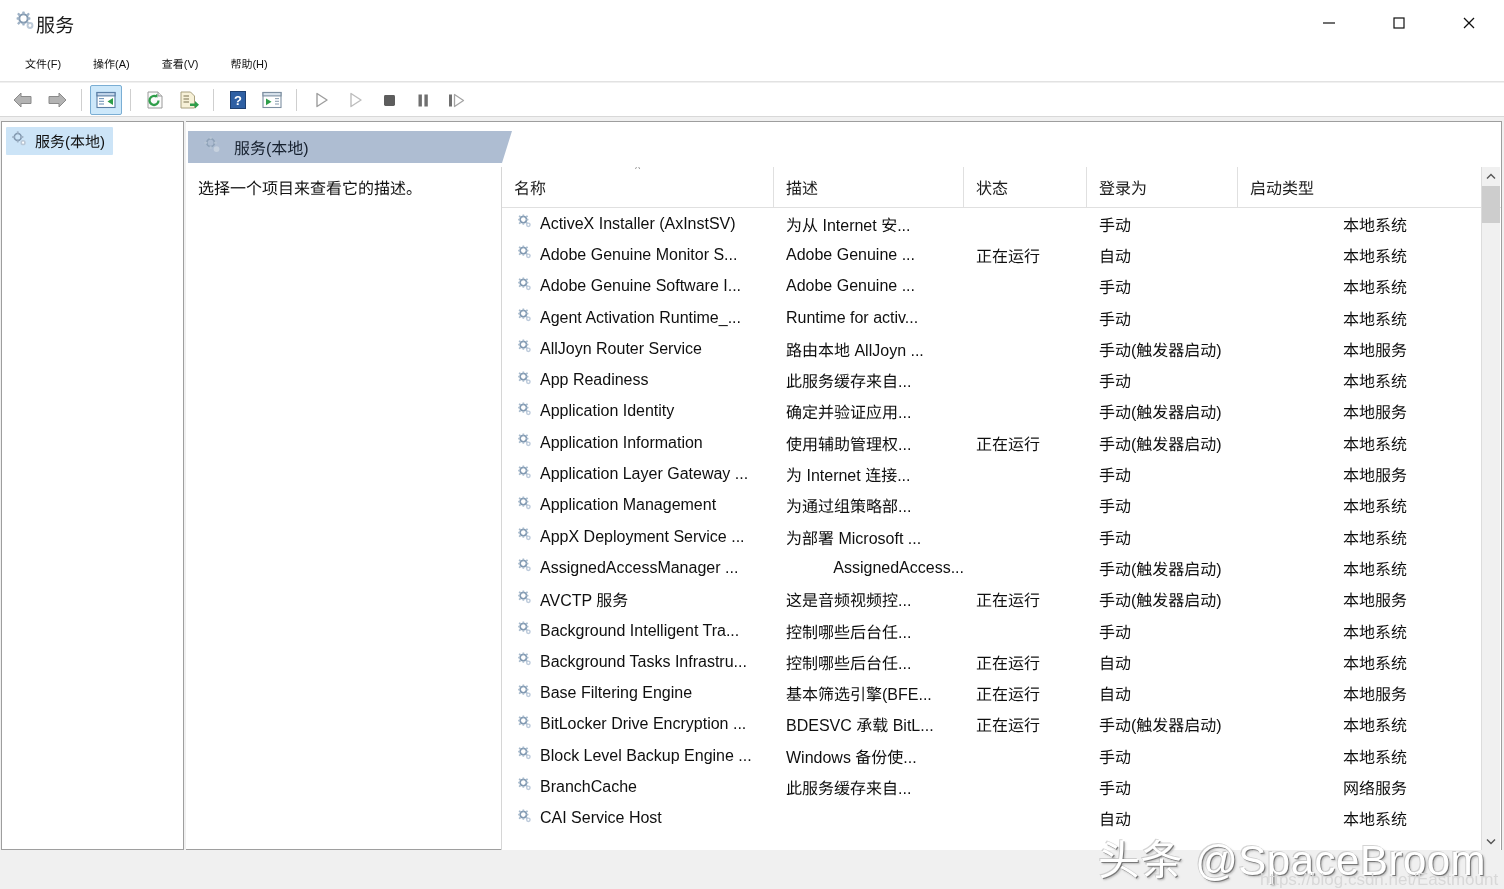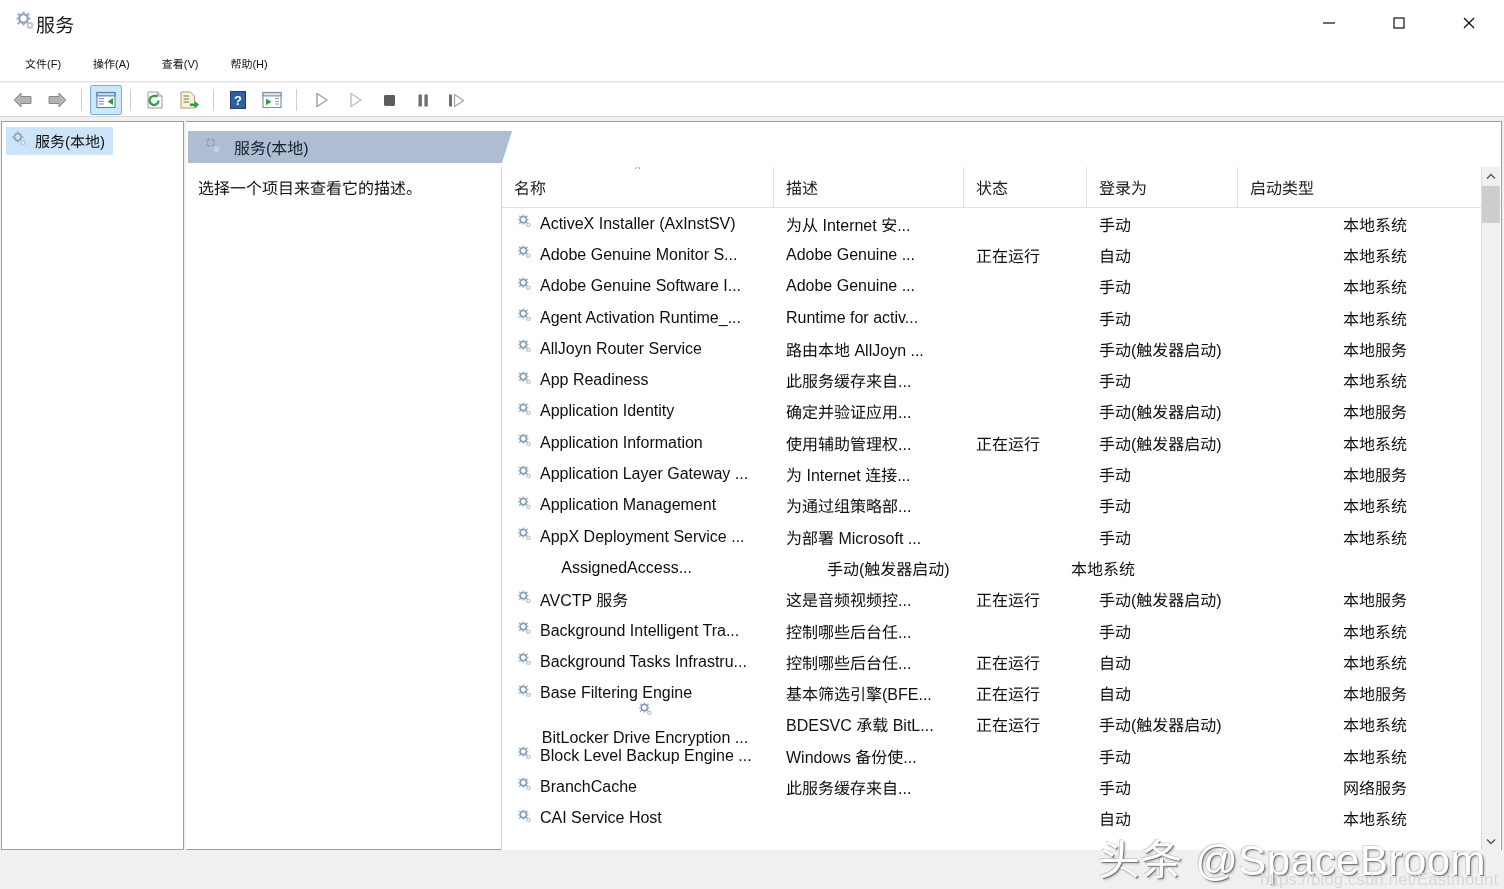--- a/index.html
+++ b/index.html
@@ -752,20 +752,38 @@
                     <circle cx="16" cy="15.3" r="1.25" fill="#ffffff"></circle>
                   </svg></span>
                 <span>AppX Deployment Service ...</span>
               </div>
               <div class="cell" style="width: 190px;">为部署 Microsoft ...</div>
               <div class="cell" style="width: 123px;"></div>
               <div class="cell" style="width: 244px;">手动</div>
               <div class="cell" style="width: 170px;">本地系统</div>
             </div>
             <div class="lv-row">
+              <div class="cell name" style="width: 272px;">
+                <span class="gear"><svg width="17" height="17" viewBox="0 0 22 22">
+                    <circle cx="9.5" cy="8.5" r="4.1" fill="none" stroke="#7d95ae" stroke-width="2"></circle>
+                    <g fill="#a8bbcd">
+                      <rect x="8.3" y="1.8" width="2.4" height="2.8" rx="0.6"></rect>
+                      <rect x="8.3" y="12.5" width="2.4" height="2.8" rx="0.6"></rect>
+                      <rect x="2.8" y="7.3" width="2.8" height="2.4" rx="0.6"></rect>
+                      <rect x="13.3" y="7.3" width="2.8" height="2.4" rx="0.6"></rect>
+                      <rect x="3.9" y="3.1" width="2.3" height="2.8" rx="0.6" transform="rotate(-45 5 4.5)"></rect>
+                      <rect x="12.8" y="11.5" width="2.3" height="2.8" rx="0.6" transform="rotate(-45 14 12.9)"></rect>
+                      <rect x="12.8" y="3.1" width="2.3" height="2.8" rx="0.6" transform="rotate(45 14 4.5)"></rect>
+                      <rect x="3.9" y="11.5" width="2.3" height="2.8" rx="0.6" transform="rotate(45 5 12.9)"></rect>
+                    </g>
+                    <circle cx="16" cy="15.3" r="3.1" fill="#bccadb"></circle>
+                    <circle cx="16" cy="15.3" r="1.25" fill="#ffffff"></circle>
+                  </svg></span>
+                <span>AssignedAccessManager ...</span>
+              </div>
               <div class="cell" style="width: 190px; text-align: right;">AssignedAccess...</div>
               <div class="cell" style="width: 123px;"></div>
               <div class="cell" style="width: 244px;">手动(触发器启动)</div>
               <div class="cell" style="width: 170px;">本地系统</div>
             </div>
             <div class="lv-row">
               <div class="cell name" style="width: 272px; align-items: center;">
                 <span class="gear"><svg width="17" height="17" viewBox="0 0 22 22">
                     <circle cx="9.5" cy="8.5" r="4.1" fill="none" stroke="#7d95ae" stroke-width="2"></circle>
                     <g fill="#a8bbcd">
@@ -854,21 +872,21 @@
                     <circle cx="16" cy="15.3" r="1.25" fill="#ffffff"></circle>
                   </svg></span>
                 <span>Base Filtering Engine</span>
               </div>
               <div class="cell" style="width: 190px;">基本筛选引擎(BFE...</div>
               <div class="cell" style="width: 123px;">正在运行</div>
               <div class="cell" style="width: 244px;">自动</div>
               <div class="cell" style="width: 170px;">本地服务</div>
             </div>
             <div class="lv-row">
-              <div class="cell name" style="width: 272px; flex-direction: column;">
+              <div class="cell name" style="width: 272px;">
                 <span class="gear"><svg width="17" height="17" viewBox="0 0 22 22">
                     <circle cx="9.5" cy="8.5" r="4.1" fill="none" stroke="#7d95ae" stroke-width="2"></circle>
                     <g fill="#a8bbcd">
                       <rect x="8.3" y="1.8" width="2.4" height="2.8" rx="0.6"></rect>
                       <rect x="8.3" y="12.5" width="2.4" height="2.8" rx="0.6"></rect>
                       <rect x="2.8" y="7.3" width="2.8" height="2.4" rx="0.6"></rect>
                       <rect x="13.3" y="7.3" width="2.8" height="2.4" rx="0.6"></rect>
                       <rect x="3.9" y="3.1" width="2.3" height="2.8" rx="0.6" transform="rotate(-45 5 4.5)"></rect>
                       <rect x="12.8" y="11.5" width="2.3" height="2.8" rx="0.6" transform="rotate(-45 14 12.9)"></rect>
                       <rect x="12.8" y="3.1" width="2.3" height="2.8" rx="0.6" transform="rotate(45 14 4.5)"></rect>

